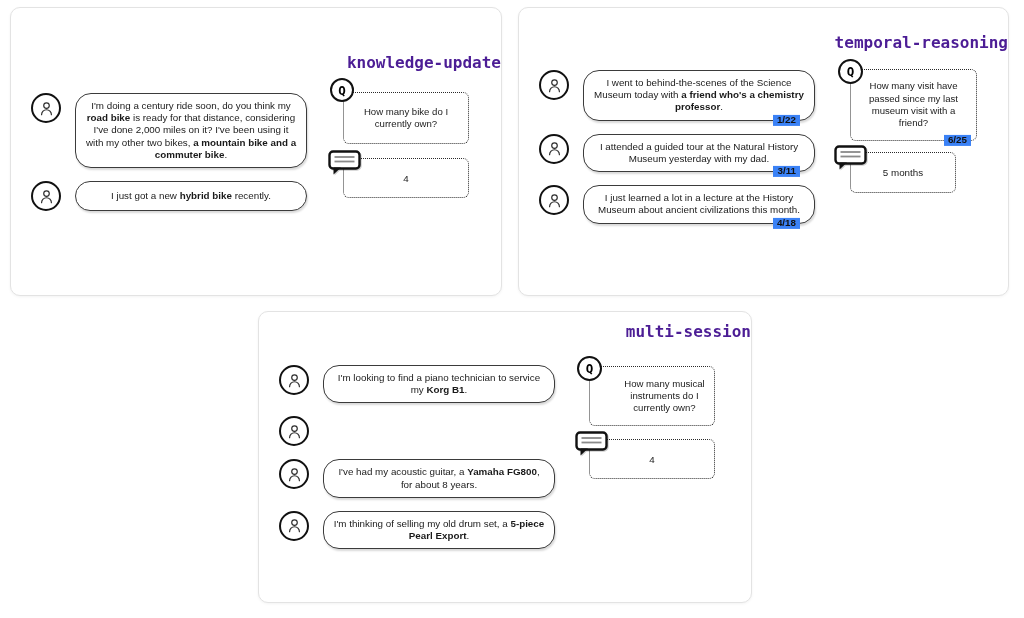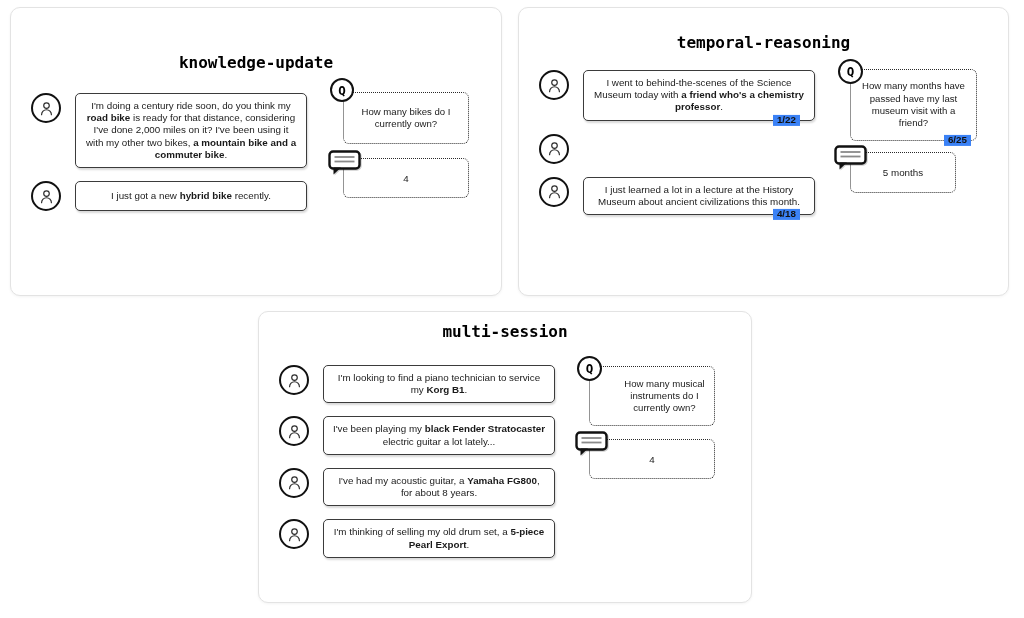--- a/index.html
+++ b/index.html
@@ -9,44 +9,44 @@
   }
   .panel {
     position:absolute; background:#ffffff; border:1px solid #e3e3e3;
     border-radius:10px; box-shadow:0 1px 3px rgba(0,0,0,0.05); box-sizing:border-box;
   }
   .p1 { left:10px;  top:7px;   width:492px; height:289px; }
   .p2 { left:518px; top:7px;   width:491px; height:289px; }
   .p3 { left:258px; top:311px; width:494px; height:292px; }
 
   .panel-title {
-    position:absolute; left:0; right:0; margin:0; text-align:center;
+    position:absolute; left:0; right:0; margin:0; text-align:right;
     font-family:"DejaVu Sans Mono", monospace; font-weight:700; font-size:16px;
-    line-height:20px; color:#000000;
+    line-height:20px; color:#4c1d95;
   }
   .p1 .panel-title { top:45px; }
   .p2 .panel-title { top:25px; }
   .p3 .panel-title { top:10px; }
 
   .messages { position:absolute; left:20px; display:flex; flex-direction:column; gap:13px; width:300px; }
   .p1 .messages { top:85px; }
   .p2 .messages { top:62px; }
   .p3 .messages { top:53px; }
 
   .msg-row { display:flex; align-items:flex-start; gap:14px; }
   .avatar {
     flex:none; width:30px; height:30px; box-sizing:border-box;
     border:2.4px solid #111; border-radius:50%; background:#fff;
     display:flex; align-items:center; justify-content:center;
   }
   .avatar svg { width:19px; height:19px; display:block; }
 
   .msg-box {
     position:relative; width:232px; box-sizing:border-box; background:#fff;
-    border:1.4px solid #3b3b3b; border-radius:5px; padding:6px 8px;
+    border:1.4px solid #3b3b3b; border-radius:16px; padding:6px 8px;
     text-align:center; font-size:9.8px; line-height:1.25; color:#1a1a1a;
     box-shadow:1px 2px 2px rgba(0,0,0,0.15);
     display:flex; align-items:center; justify-content:center; min-height:30px;
   }
   .msg-text b { font-weight:700; }
 
   .date-label {
     position:absolute; right:14px; bottom:0; transform:translateY(55%);
     background:#3b82f6; padding:0 4px; font-weight:700; font-size:9.8px; line-height:1.1;
     color:#111; white-space:nowrap;
@@ -121,21 +121,21 @@
     <div class="msg-box">
       <span class="msg-text">I just got a new <b>hybrid bike</b> recently.</span>
 
     </div>
   </div>
 </div>
     <div class="q-icon">
       <span>Q</span>
     </div>
     <div class="q-box">
-      <span class="q-text">How many bikes do I currently own?</span>
+      <span class="q-text">How many bike do I currently own?</span>
     </div>
     <div class="a-icon">
       <svg viewBox="0 0 34 27">
         <rect x="1.5" y="1.5" width="30" height="17" rx="3.5" fill="#ffffff" stroke="#111111" stroke-width="2.4"></rect>
         <line x1="6.5" y1="7" x2="26.5" y2="7" stroke="#8a8a8a" stroke-width="1.8"></line>
         <line x1="6.5" y1="11.5" x2="26.5" y2="11.5" stroke="#8a8a8a" stroke-width="1.8"></line>
         <path d="M5.5 17.5 L5.5 24.5 L13 17.5 Z" fill="#111111"></path>
       </svg>
     </div>
     <div class="a-box">
@@ -159,40 +159,44 @@
     </div>
   </div>
 
   <div class="msg-row">
     <div class="avatar">
       <svg viewBox="0 0 24 24" fill="none" stroke="#2b2b2b" stroke-width="1.5" stroke-linecap="round">
         <circle cx="12" cy="8.3" r="3.5"></circle>
         <path d="M5.8 19.8 a6.2 6.2 0 0 1 12.4 0"></path>
       </svg>
     </div>
+    <div class="msg-box">
+      <span class="msg-text">I attended a guided tour at the Natural History Museum yesterday with my dad.</span>
+      <span class="date-label">3/11</span>
+    </div>
   </div>
 
   <div class="msg-row">
     <div class="avatar">
       <svg viewBox="0 0 24 24" fill="none" stroke="#2b2b2b" stroke-width="1.5" stroke-linecap="round">
         <circle cx="12" cy="8.3" r="3.5"></circle>
         <path d="M5.8 19.8 a6.2 6.2 0 0 1 12.4 0"></path>
       </svg>
     </div>
     <div class="msg-box">
       <span class="msg-text">I just learned a lot in a lecture at the History Museum about ancient civilizations this month.</span>
       <span class="date-label">4/18</span>
     </div>
   </div>
 </div>
     <div class="q-icon">
       <span>Q</span>
     </div>
     <div class="q-box">
-      <span class="q-text">How many months have passed have my last museum visit with a friend?</span>
+      <span class="q-text">How many visit have passed since my last museum visit with a friend?</span>
       <span class="date-label q-date">6/25</span>
     </div>
     <div class="a-icon">
       <svg viewBox="0 0 34 27">
         <rect x="1.5" y="1.5" width="30" height="17" rx="3.5" fill="#ffffff" stroke="#111111" stroke-width="2.4"></rect>
         <line x1="6.5" y1="7" x2="26.5" y2="7" stroke="#8a8a8a" stroke-width="1.8"></line>
         <line x1="6.5" y1="11.5" x2="26.5" y2="11.5" stroke="#8a8a8a" stroke-width="1.8"></line>
         <path d="M5.5 17.5 L5.5 24.5 L13 17.5 Z" fill="#111111"></path>
       </svg>
     </div>
@@ -217,24 +221,20 @@
     </div>
   </div>
 
   <div class="msg-row">
     <div class="avatar">
       <svg viewBox="0 0 24 24" fill="none" stroke="#2b2b2b" stroke-width="1.5" stroke-linecap="round">
         <circle cx="12" cy="8.3" r="3.5"></circle>
         <path d="M5.8 19.8 a6.2 6.2 0 0 1 12.4 0"></path>
       </svg>
     </div>
-    <div class="msg-box">
-      <span class="msg-text">I've been playing my <b>black Fender Stratocaster</b> electric guitar a lot lately...</span>
-
-    </div>
   </div>
 
   <div class="msg-row">
     <div class="avatar">
       <svg viewBox="0 0 24 24" fill="none" stroke="#2b2b2b" stroke-width="1.5" stroke-linecap="round">
         <circle cx="12" cy="8.3" r="3.5"></circle>
         <path d="M5.8 19.8 a6.2 6.2 0 0 1 12.4 0"></path>
       </svg>
     </div>
     <div class="msg-box">

